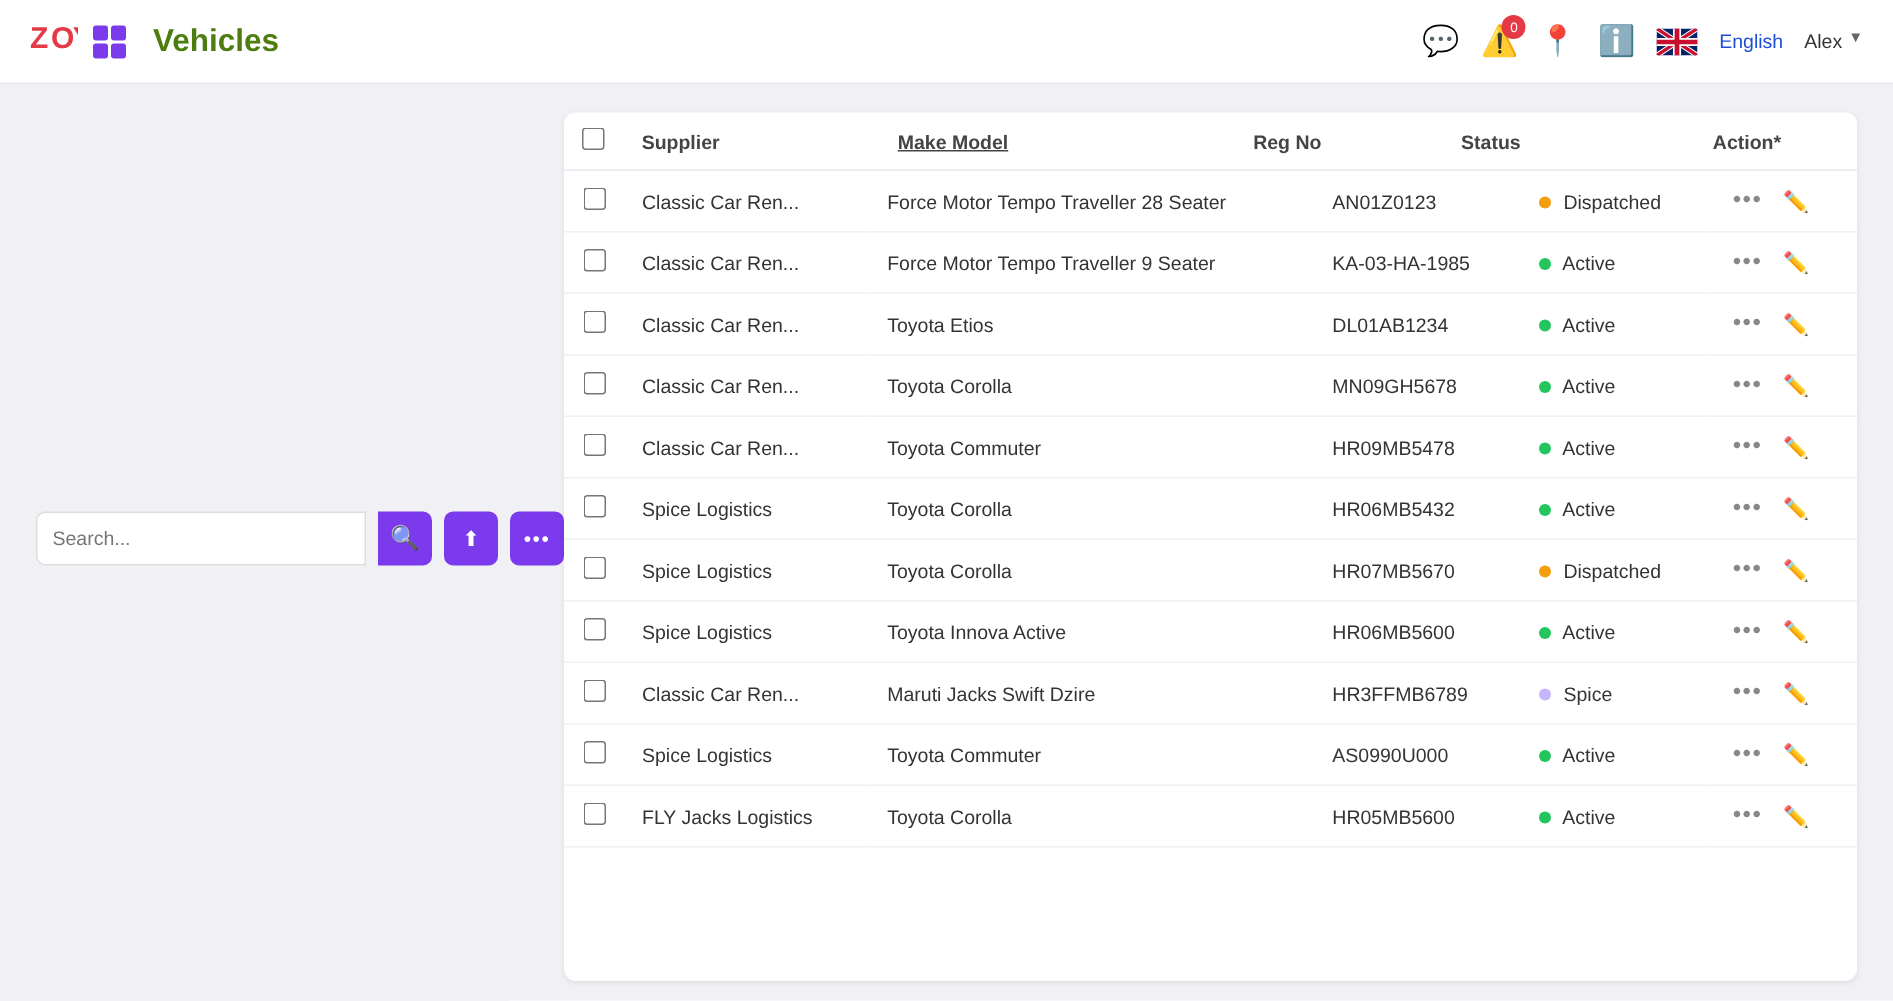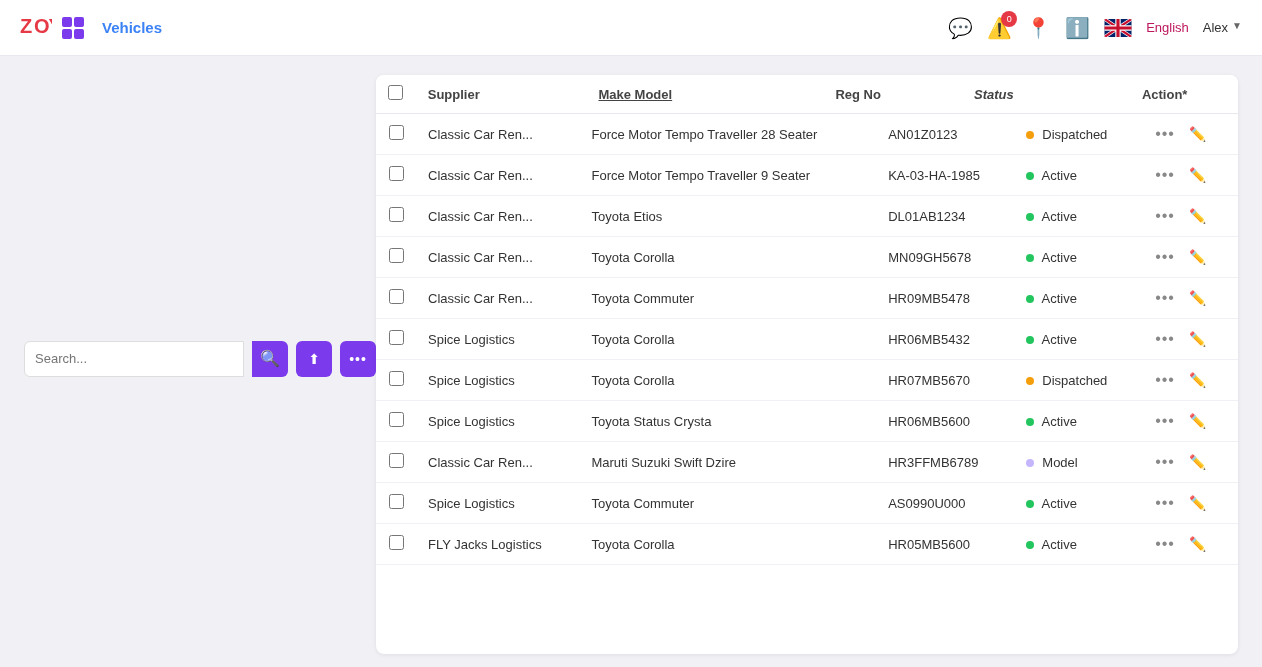--- a/index.html
+++ b/index.html
@@ -15,30 +15,30 @@
       border-bottom: 1px solid #e8e8f0;
       position: fixed; top: 0; left: 0; right: 0; z-index: 100;
     }
     .logo-area { display: flex; align-items: center; gap: 10px; }
     .logo-grid { display: grid; grid-template-columns: 1fr 1fr; gap: 2px; width: 22px; height: 22px; }
     .logo-grid div { border-radius: 2px; }
     .logo-grid div:nth-child(1) { background: #7c3aed; }
     .logo-grid div:nth-child(2) { background: #7c3aed; }
     .logo-grid div:nth-child(3) { background: #7c3aed; }
     .logo-grid div:nth-child(4) { background: #7c3aed; }
-    .page-title { font-size: 15px; font-weight: 600; color: #3b82f6; margin-left: 8px; }
+    .page-title { font-size: 21px; font-weight: 600; color: #4d7c0f; margin-left: 8px; }
     .header-right { margin-left: auto; display: flex; align-items: center; gap: 14px; }
     .header-icon { position: relative; cursor: pointer; }
     .badge {
       position: absolute; top: -5px; right: -5px;
       background: #e63946; color: #fff;
       border-radius: 50%; width: 16px; height: 16px;
       font-size: 9px; display: flex; align-items: center; justify-content: center;
     }
-    .lang-label { font-size: 13px; color: #be185d; }
+    .lang-label { font-size: 13px; color: #1d4ed8; }
     .user-menu { display: flex; align-items: flex-start; gap: 4px; font-size: 13px; color: #333; cursor: pointer; }
     .user-chevron { font-size: 10px; color: #666; }
 
     
     .main { margin-top: 59px; padding: 16px 24px; height: calc(667px - 56px); display: flex; }
 
     
     .toolbar { display: flex; justify-content: flex-end; align-items: center; gap: 8px; margin-bottom: 12px; }
     .search-box {
       width: 220px; height: 36px; border: 1px solid #ddd; border-radius: 6px 0 0 6px;
@@ -182,21 +182,21 @@
 
   <div class="table-container">
     <div style="overflow-x:hidden; overflow-y:hidden; display:flex; flex-direction:column; height:100%;">
       <table style="flex-shrink:0;">
         <thead>
           <tr>
             <th style="width:40px;"><input type="checkbox" class="checkbox" style=""></th>
             <th style="width: 200px;">Supplier</th>
             <th style="width: 280px; text-decoration: underline;">Make Model</th>
             <th style="width: 160px;">Reg No</th>
-            <th style="width: 200px; font-style: italic;">Status</th>
+            <th style="width: 200px;">Status</th>
             <th style="width: 120px;">Action*</th>
           </tr>
         </thead>
       </table>
       <div class="scroll-area" style="flex:1;">
         <table id="data-table">
           <tbody id="table-body">
 
           <tr>
       <td style="width:40px; text-align:center;"><input type="checkbox" class="checkbox" style=""></td>
@@ -306,41 +306,41 @@
       <td>
         <div class="action-cell">
           <button class="dots-btn">•••</button>
           <button class="edit-btn">✏️</button>
         </div>
       </td>
     </tr>
               <tr>
       <td style="width:40px; text-align:center;"><input type="checkbox" class="checkbox" style=""></td>
       <td>Spice Logistics</td>
-      <td>Toyota Status Crysta</td>
+      <td>Toyota Innova Active</td>
       <td>HR06MB5600</td>
       <td>
         <span class="status-dot dot-active"></span>
         <span>Active</span>
       </td>
       <td>
         <div class="action-cell">
           <button class="dots-btn">•••</button>
           <button class="edit-btn">✏️</button>
         </div>
       </td>
     </tr>
               <tr>
       <td style="width:40px; text-align:center;"><input type="checkbox" class="checkbox" style=""></td>
       <td>Classic Car Ren...</td>
-      <td>Maruti Suzuki Swift Dzire</td>
+      <td>Maruti Jacks Swift Dzire</td>
       <td>HR3FFMB6789</td>
       <td>
         <span class="status-dot dot-sold"></span>
-        <span>Model</span>
+        <span>Spice</span>
       </td>
       <td>
         <div class="action-cell">
           <button class="dots-btn">•••</button>
           <button class="edit-btn">✏️</button>
         </div>
       </td>
     </tr>
               <tr>
       <td style="width:40px; text-align:center;"><input type="checkbox" class="checkbox" style=""></td>

